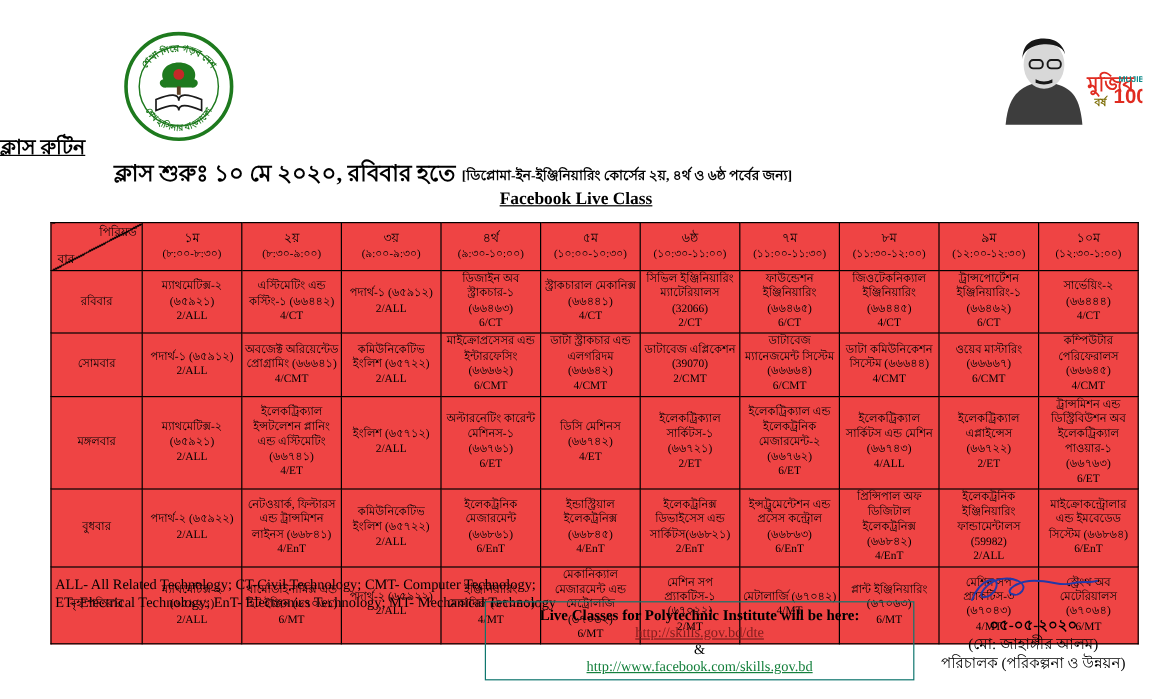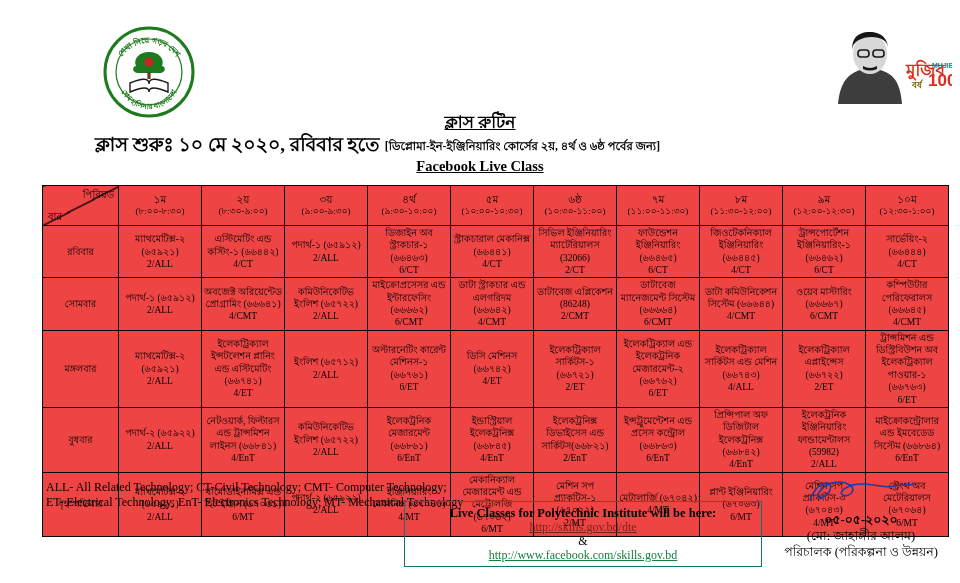--- a/index.html
+++ b/index.html
@@ -7,21 +7,21 @@
         font-family:"Liberation Serif",serif;color:#000}
 
   
   .center-head{position:absolute;left:0;right:0;top:16px;text-align:center;line-height:1.25}
   .gov-line{font-size:12.5px}
   .org-name{font-size:21px;font-weight:bold;letter-spacing:1px;margin:3px 0 2px}
   .sub-line{font-size:12.5px}
   .logo-left{position:absolute;left:103px;top:26px}
   .logo-right{position:absolute;left:828px;top:24px}
 
-  .routine-title{position:absolute;left:0;right:0;top:109px;text-align:center;
+  .routine-title{position:absolute;left:0;right:0;top:109px;
                  font-size:17px;font-weight:bold;text-decoration:underline}
   .start-note{position:absolute;left:95px;top:130px;font-size:19px;font-weight:bold}
   .course-note{position:absolute;left:330px;width:330px;top:138px;text-align:right;
                font-size:11.5px;font-weight:bold}
   .live-label{position:absolute;left:0;right:0;top:158px;text-align:center;
               font-size:14.5px;font-weight:bold;text-decoration:underline}
 
   
   table.routine{position:absolute;left:42px;top:185px;width:906px;border-collapse:collapse;
                 table-layout:fixed;background:#ef4444}
@@ -155,21 +155,21 @@
       <td>পদার্থ-১ (৬৫৯১২)
 2/ALL</td>
       <td>অবজেক্ট অরিয়েন্টেড প্রোগ্রামিং (৬৬৬৪১)
 4/CMT</td>
       <td>কমিউনিকেটিভ ইংলিশ (৬৫৭২২)
 2/ALL</td>
       <td>মাইক্রোপ্রসেসর এন্ড ইন্টারফেসিং (৬৬৬৬২)
 6/CMT</td>
       <td>ডাটা স্ট্রাকচার এন্ড এলগরিদম (৬৬৬৪২)
 4/CMT</td>
-      <td>ডাটাবেজ এপ্লিকেশন (86248)
+      <td>ডাটাবেজ এপ্লিকেশন (39070)
 2/CMT</td>
       <td>ডাটাবেজ ম্যানেজমেন্ট সিস্টেম (৬৬৬৬৪)
 6/CMT</td>
       <td>ডাটা কমিউনিকেশন সিস্টেম (৬৬৬৪৪)
 4/CMT</td>
       <td>ওয়েব মাস্টারিং (৬৬৬৬৭)
 6/CMT</td>
       <td>কম্পিউটার পেরিফেরালস (৬৬৬৪৫)
 4/CMT</td>
     </tr>

